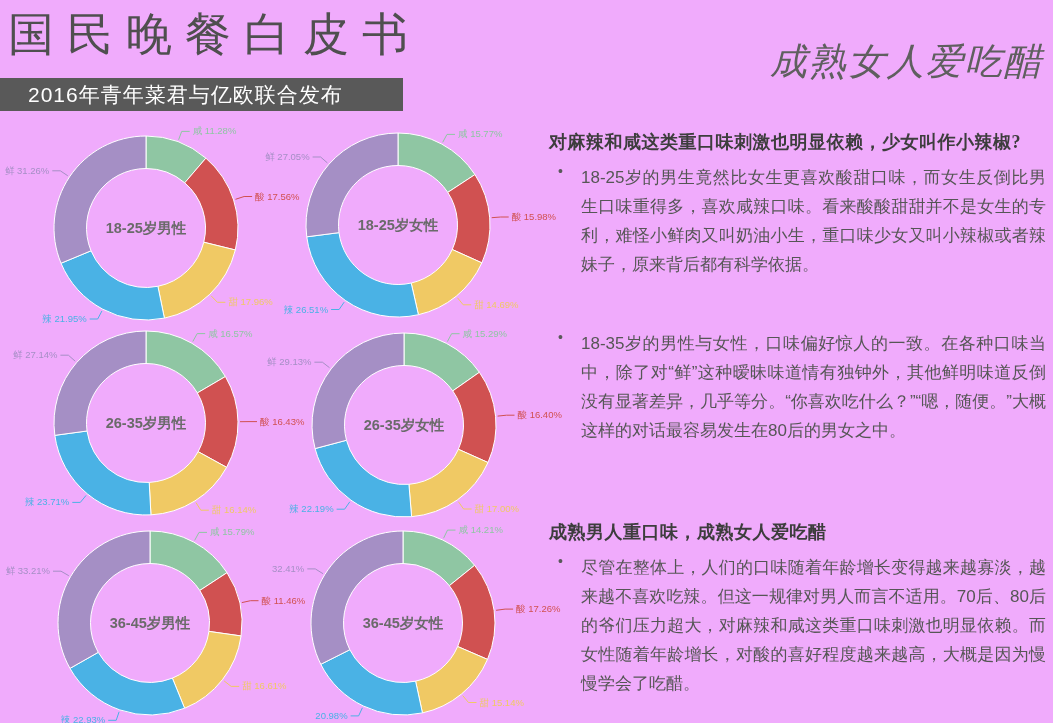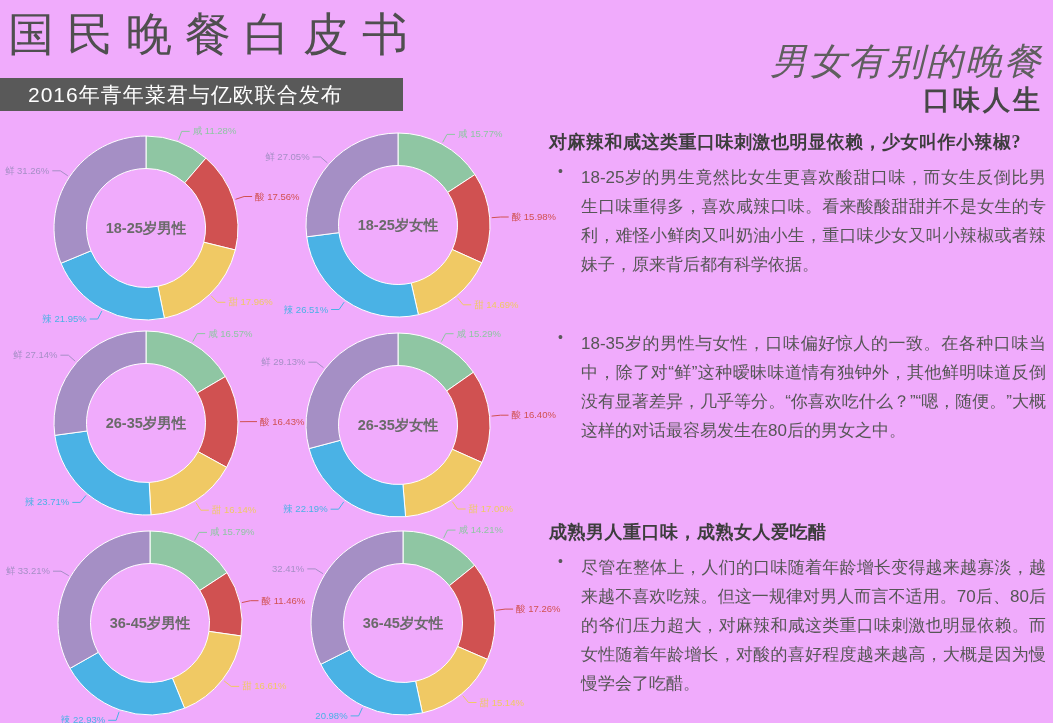--- a/index.html
+++ b/index.html
@@ -31,21 +31,21 @@
   }
   .right-subtitle {
     font-family:"Liberation Serif","DejaVu Serif",serif;
     font-weight:700; font-size:27px; color:#474747; letter-spacing:3px;
     white-space:nowrap; line-height:1.1; margin-top:2px;
   }
   
   .chart-cell { position:absolute; width:250px; height:200px; }
   .chart-cell svg { overflow:visible; display:block; }
   .c0{left:21px;top:128px} .c1{left:273px;top:125px}
-  .c2{left:21px;top:323px} .c3{left:273px;top:325px}
+  .c2{left:21px;top:323px} .c3{left:279px;top:325px}
   .c4{left:25px;top:523px} .c5{left:278px;top:523px}
   .donut-label { font-size:9.5px; font-family:"Liberation Sans","DejaVu Sans",sans-serif; }
   .donut-center {
     font-size:14.5px; font-weight:700; fill:#6a6a6a;
     font-family:"Liberation Sans","DejaVu Sans",sans-serif;
   }
   
   .section { position:absolute; left:549px; width:497px; }
   .s0{top:130px} .s1{top:320px} .s2{top:520px}
   .section-heading {
@@ -65,22 +65,21 @@
 
 <div class="canvas">
 
   <div class="main-title">国民晚餐白皮书</div>
 
   <div class="subtitle-bar">
     <span>2016年青年菜君与亿欧联合发布</span>
   </div>
 
   <div class="right-head">
-    <div class="right-title">男女有别的晚餐</div>
-    <div class="right-subtitle">口味人生</div>
+    <div class="right-title">成熟女人爱吃醋</div>
   </div>
 
   <div class="chart-cell c0">
       <svg width="250" height="200" viewBox="0 0 250 200">
         <path d="M125.00 8.00 A92 92 0 0 1 184.88 30.15 L163.72 54.83 A59.5 59.5 0 0 0 125.00 40.50 Z" fill="#8fc6a3" stroke="#ffffff" stroke-width="1"></path>
         <polyline points="157.6,11.8 160.7,3.4 168.7,3.4" fill="none" stroke="#8fc6a3" stroke-width="1"></polyline>
         <text x="171.7" y="6.4" fill="#8fc6a3" class="donut-label" text-anchor="start">咸 11.28%</text>
         <path d="M184.88 30.15 A92 92 0 0 1 214.34 121.97 L182.78 114.21 A59.5 59.5 0 0 0 163.72 54.83 Z" fill="#d05151" stroke="#ffffff" stroke-width="1"></path>
         <polyline points="214.5,71.3 223.1,68.5 231.1,68.5" fill="none" stroke="#d05151" stroke-width="1"></polyline>
         <text x="234.1" y="71.5" fill="#d05151" class="donut-label" text-anchor="start">酸 17.56%</text>

